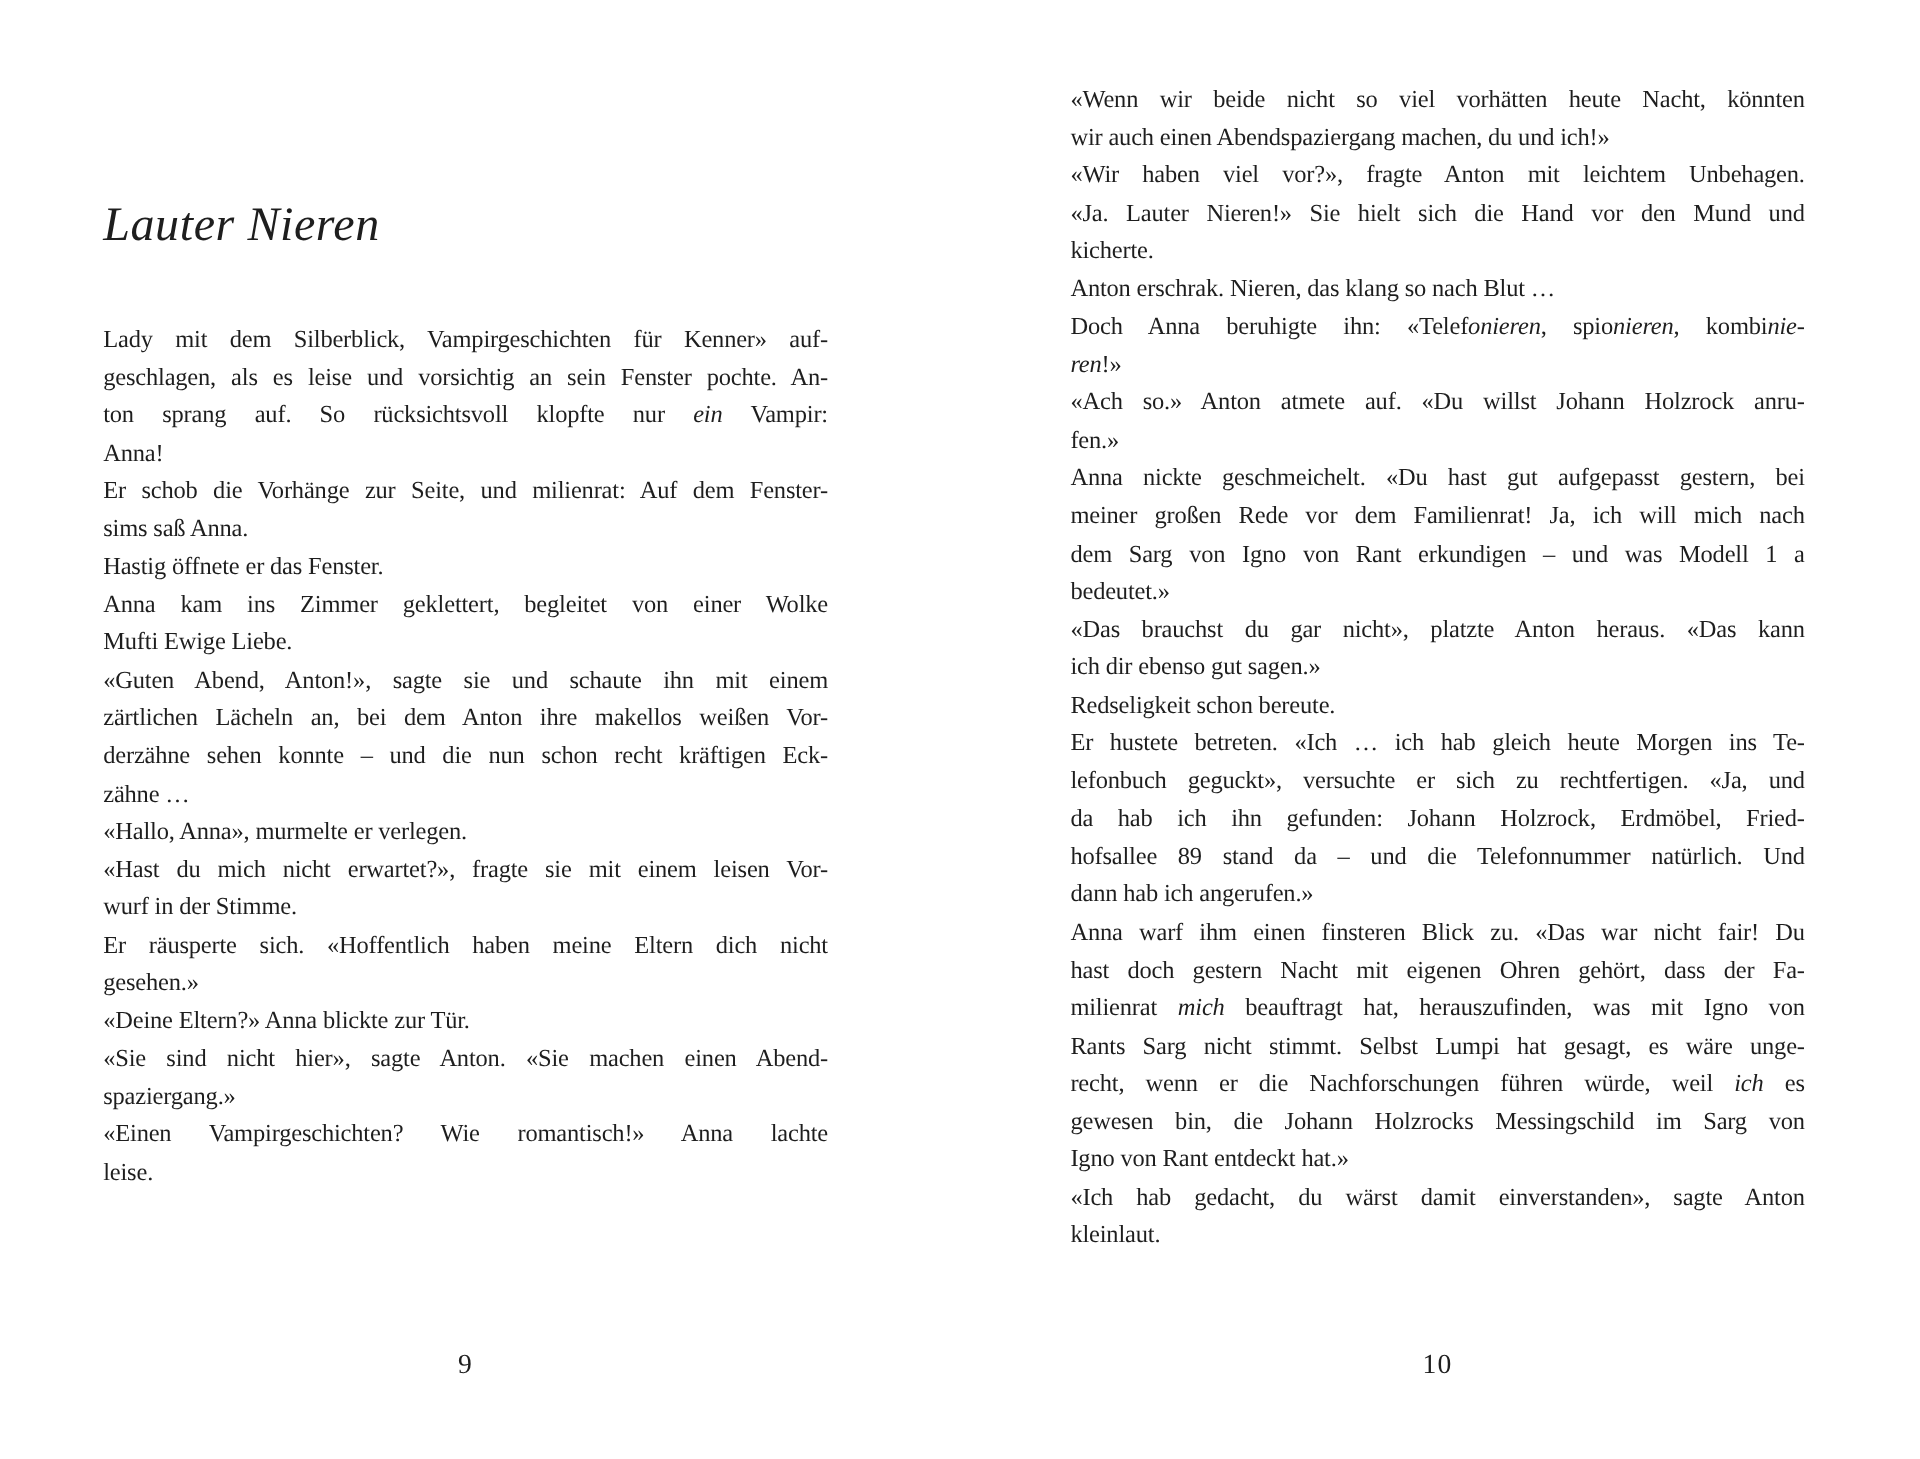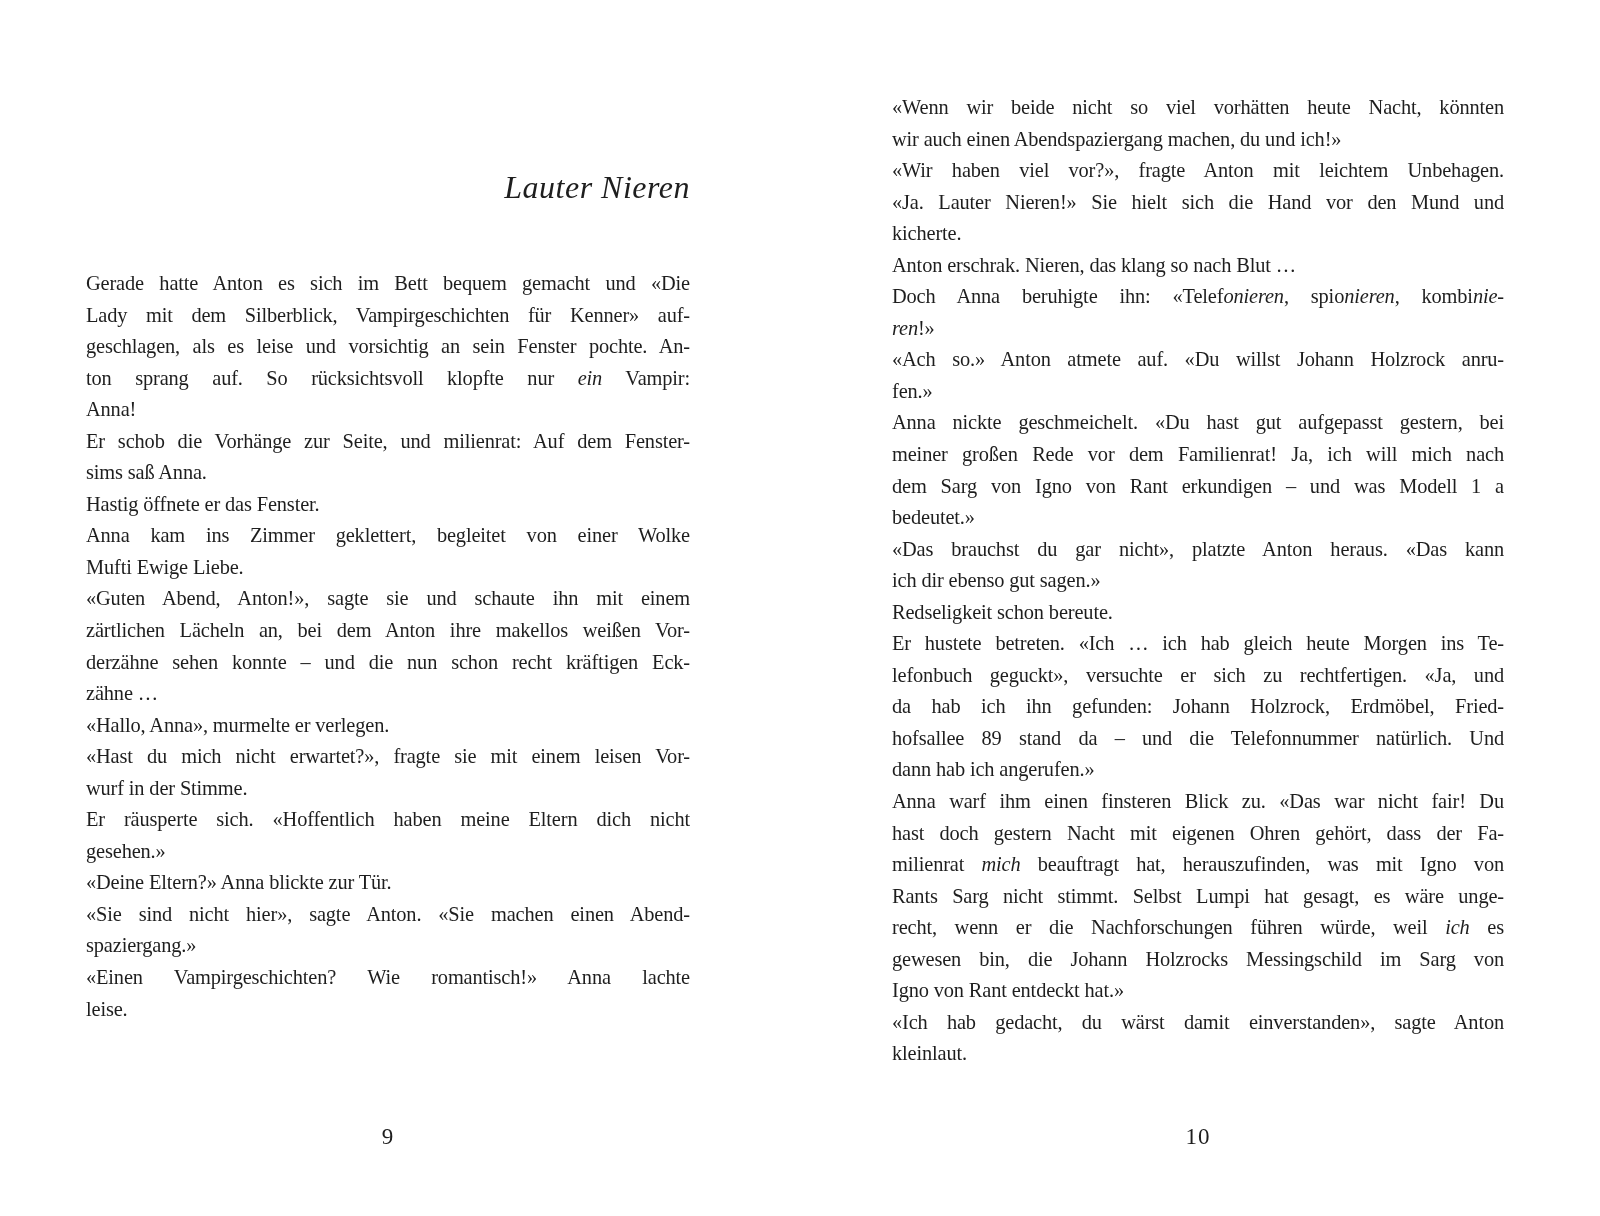--- a/index.html
+++ b/index.html
@@ -6,51 +6,50 @@
   .book {
     position:relative;
     width:1600px; height:1216px;
     background:#ffffff;
     font-family:"Liberation Serif","DejaVu Serif",serif;
     color:#1e1e1e;
     overflow:hidden;
   }
   .chapter-title {
     position:absolute; left:86px; top:168px; width:604px;
-    margin:0; text-align:right;
+    margin:0; text-align:left;
     font-style:italic; font-weight:normal;
-    font-size:32px; line-height:38px;
+    font-size:40px; line-height:38px;
     letter-spacing:0.5px;
   }
   .body-block {
     position:absolute;
     font-size:20.4px; line-height:31.55px;
     letter-spacing:-0.15px;
   }
   .body-left  { left:86px;  top:268px; width:604px; }
-  .body-right { left:892px; top:92px;  width:612px; }
+  .body-right { left:892px; top:68px;  width:612px; }
   .line { height:31.55px; overflow:hidden; text-align:left; }
   .line.j { text-align:justify; text-align-last:justify; }
   .folio {
     position:absolute; width:604px; text-align:center;
     font-size:23px; line-height:30px; letter-spacing:1px;
   }
   .folio-left  { left:86px;  top:1122px; }
   .folio-right { left:892px; top:1122px; width:612px; }
   i { font-style:italic; }
 </style>
 </head>
 <body>
 
 <div class="book">
 
   <div>
     <h1 class="chapter-title">Lauter Nieren</h1>
     <div class="body-block body-left">
-        <div class="line j"><span>Gerade hatte Anton es sich im Bett bequem gemacht und «Die</span></div>
         <div class="line j"><span>Lady mit dem Silberblick, Vampirgeschichten für Kenner» auf-</span></div>
         <div class="line j"><span>geschlagen, als es leise und vorsichtig an sein Fenster pochte. An-</span></div>
         <div class="line j"><span>ton sprang auf. So rücksichtsvoll klopfte nur </span><i>ein</i><span> Vampir:</span></div>
         <div class="line"><span>Anna!</span></div>
         <div class="line j"><span>Er schob die Vorhänge zur Seite, und milienrat: Auf dem Fenster-</span></div>
         <div class="line"><span>sims saß Anna.</span></div>
         <div class="line"><span>Hastig öffnete er das Fenster.</span></div>
         <div class="line j"><span>Anna kam ins Zimmer geklettert, begleitet von einer Wolke</span></div>
         <div class="line"><span>Mufti Ewige Liebe.</span></div>
         <div class="line j"><span>«Guten Abend, Anton!», sagte sie und schaute ihn mit einem</span></div>

